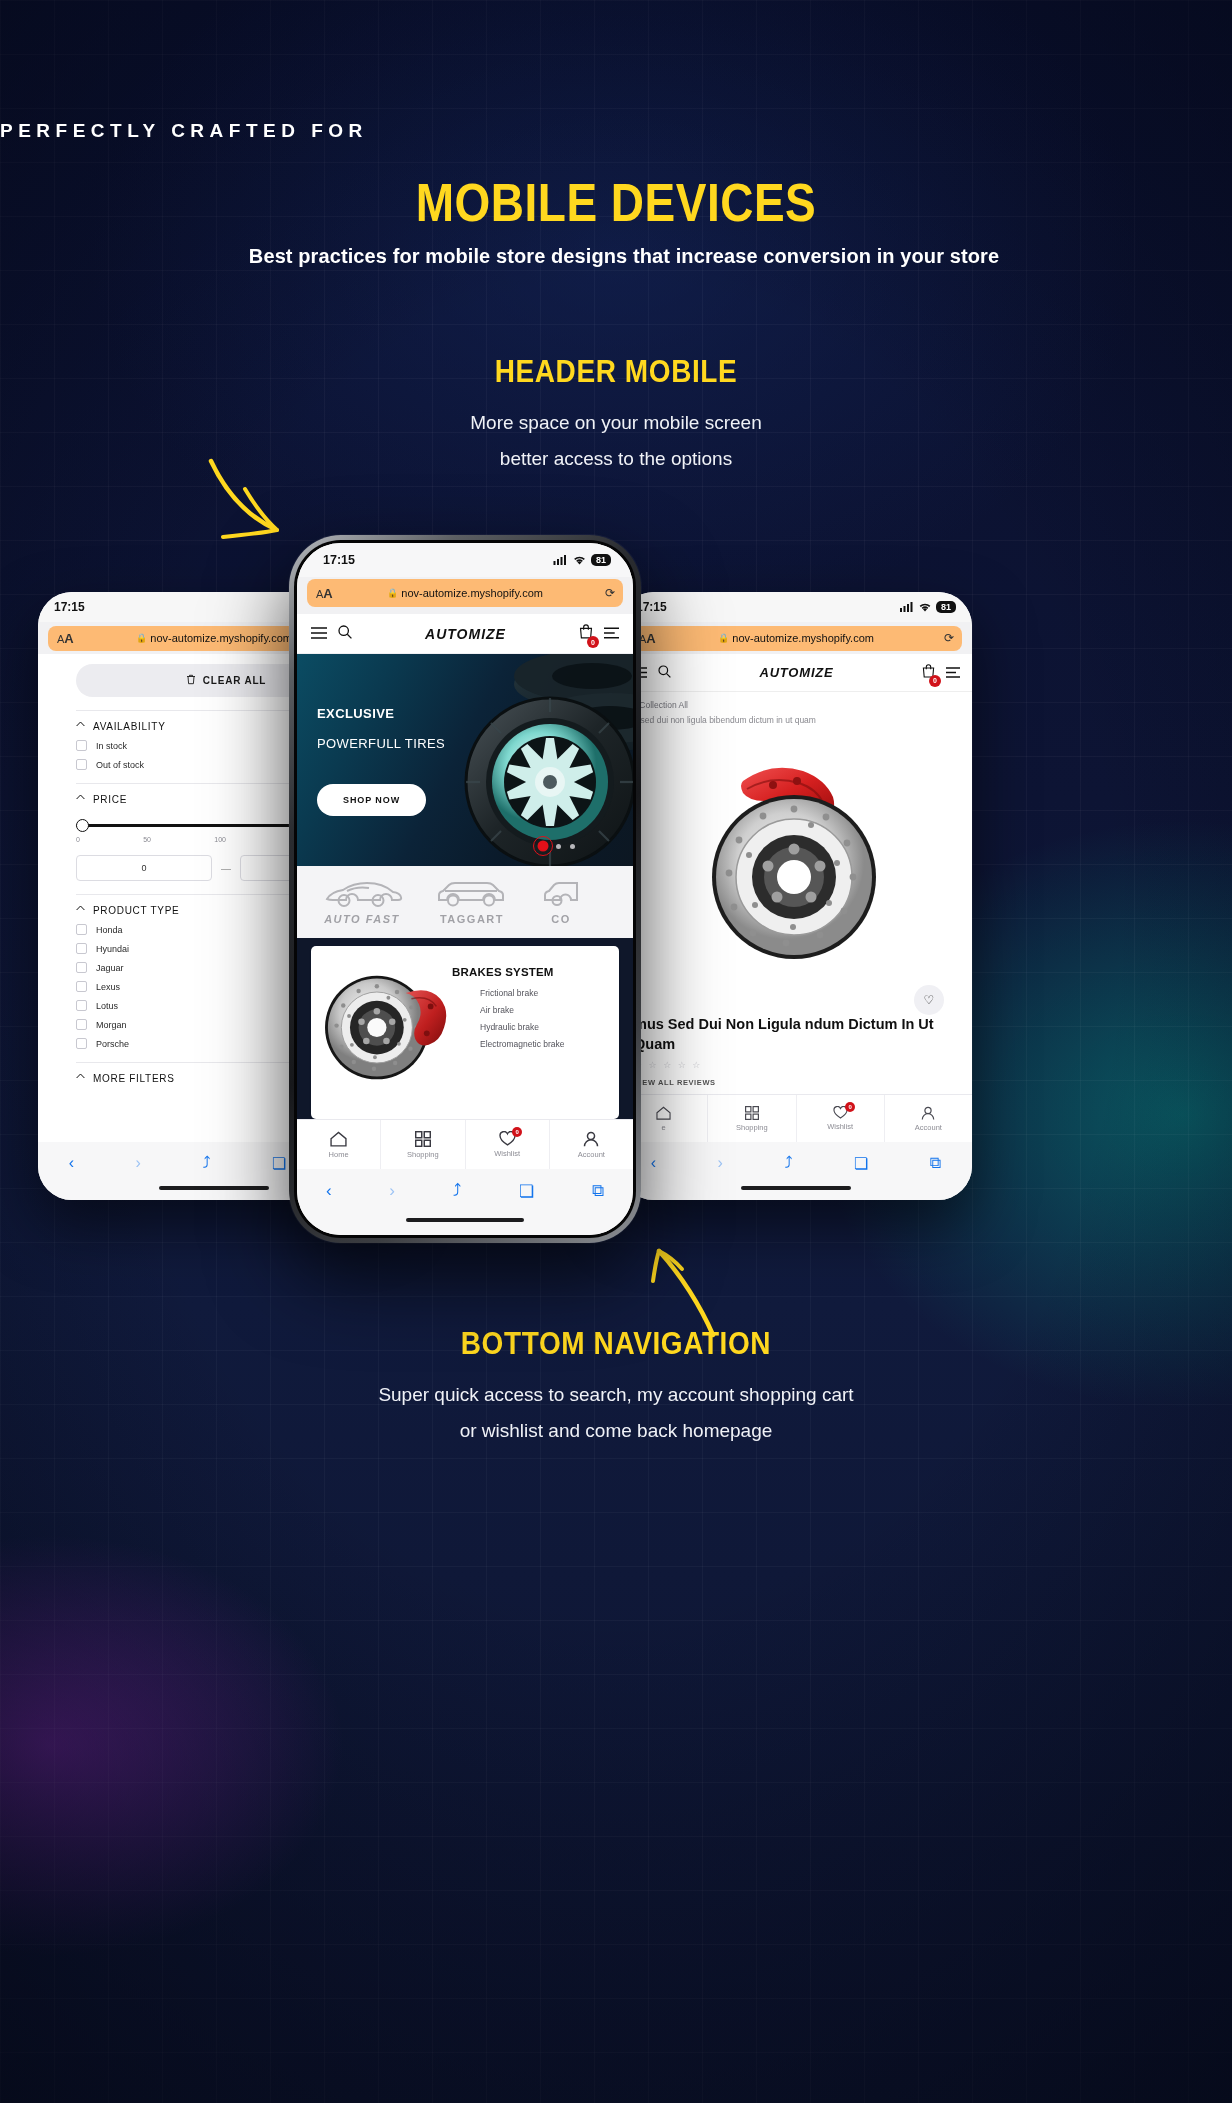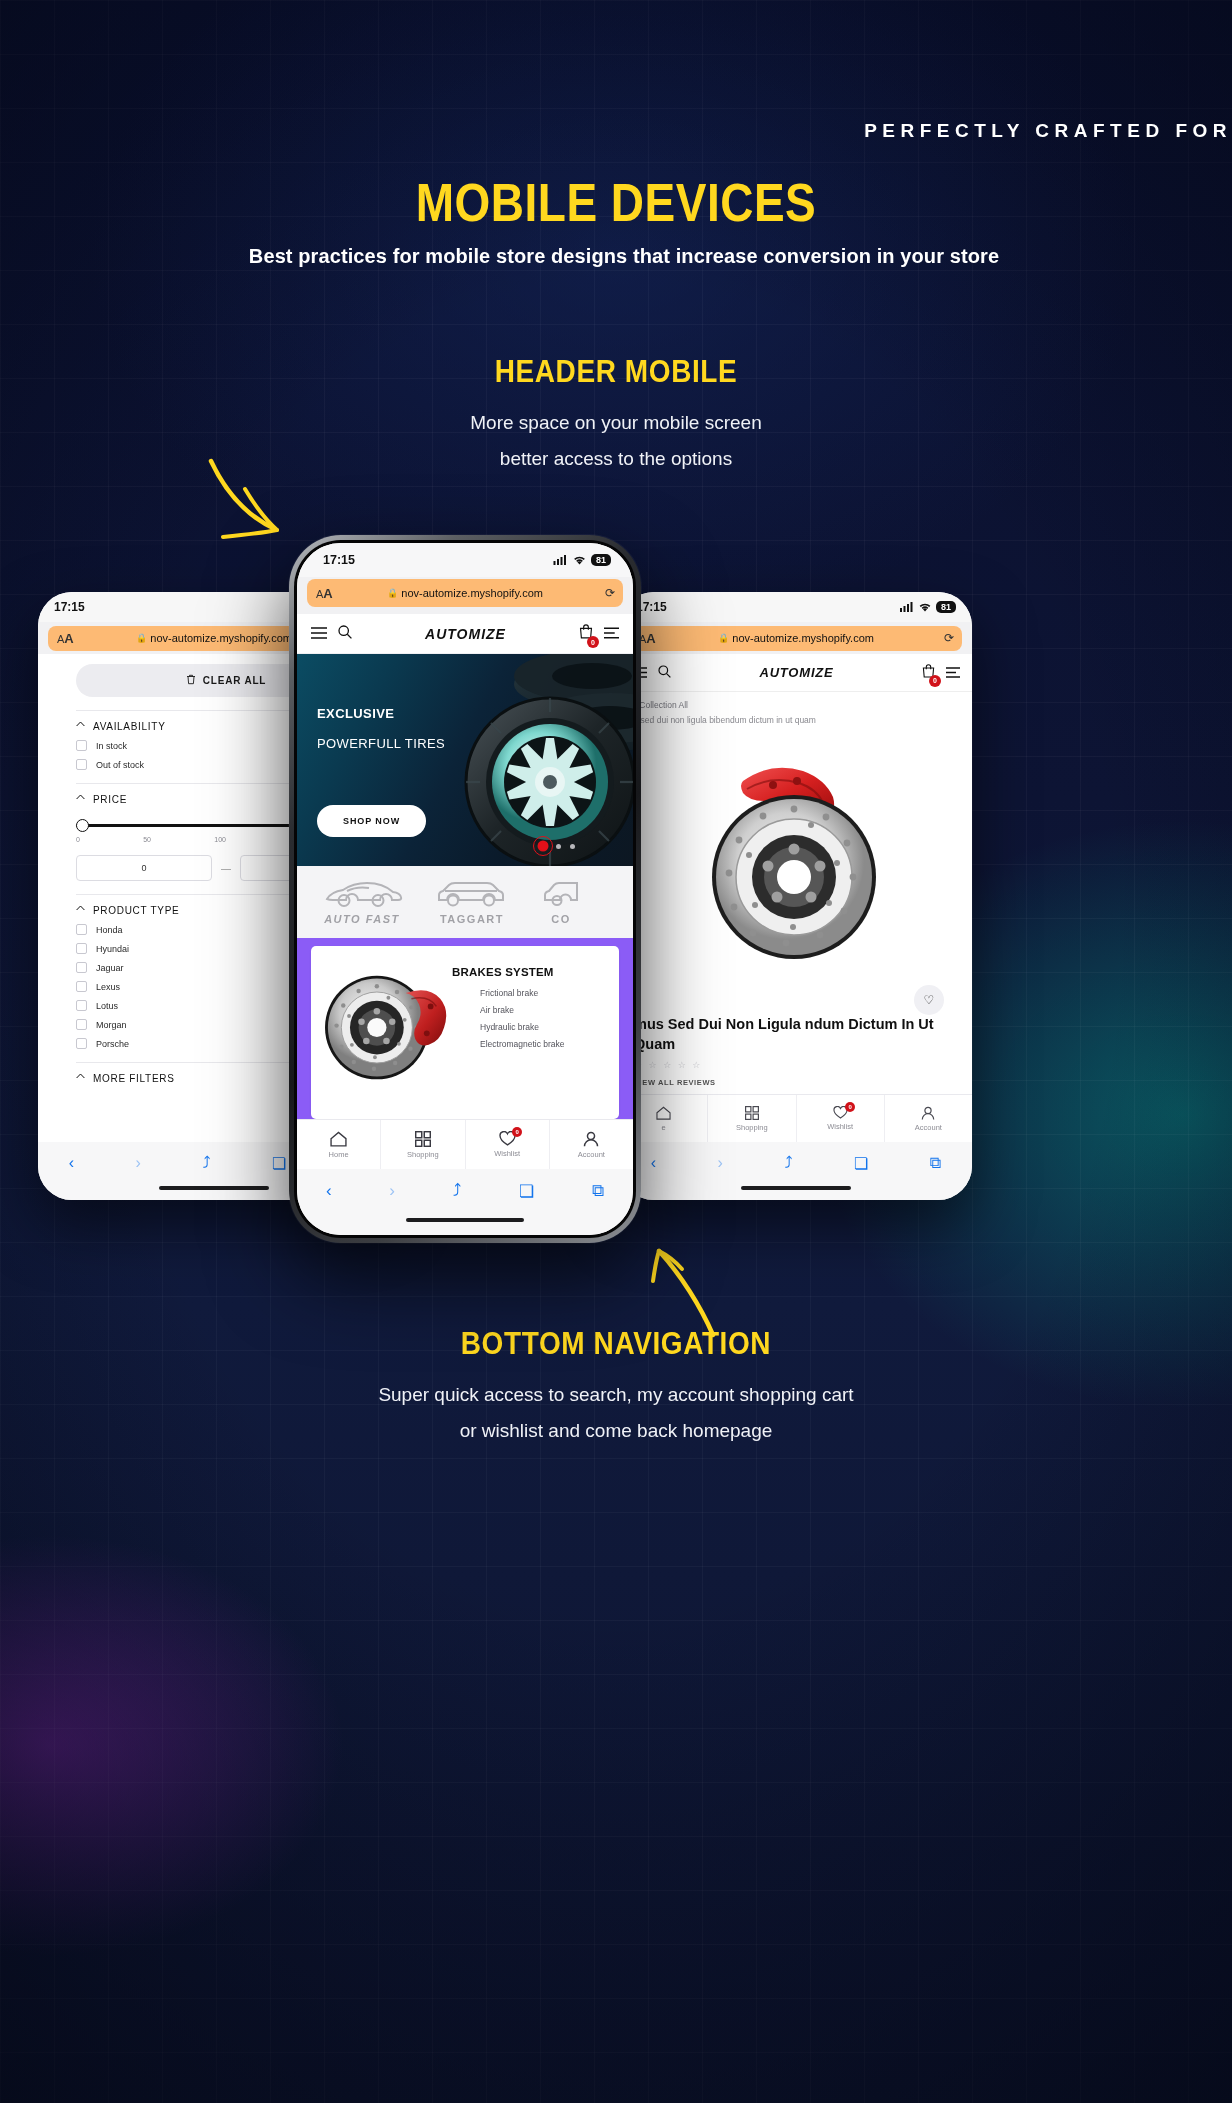--- a/index.html
+++ b/index.html
@@ -28,21 +28,21 @@
     background-size: 54px 54px;
   }
   .bg-vig {
     position:absolute; inset:0;
     background: radial-gradient(ellipse 90% 70% at 50% 45%, rgba(0,0,0,0) 45%, rgba(3,6,18,0.75) 100%);
   }
 
   
   .eyebrow {
     position: absolute; top: 120px; left: 0; right: 0;
-    text-align: right;
+    text-align: left;
     color: #ffffff; font-size: 19px; font-weight: 700;
     letter-spacing: 5.5px;
   }
   .bigtitle {
     position: absolute; top: 170px; left: 0; right: 0;
     text-align: center;
     color: #ffd81f; font-size: 46px; font-weight: 700;
     letter-spacing: 0.5px;
     transform: scaleY(1.18); transform-origin: top center;
   }
@@ -239,21 +239,21 @@
   .hero {
     height: 212px; position:relative; overflow:hidden;
     background: linear-gradient(118deg,#0b4c63 0%,#0a3a50 22%,#0b2338 48%,#0a1a2a 70%,#0c1722 100%);
   }
   .hero-txt { position:absolute; left: 20px; top: 52px; color:#fff; }
   .hero-l1 { font-size:13px; font-weight:700; letter-spacing:0.4px; }
   .hero-l2 { font-size:13px; font-weight:400; letter-spacing:0.4px; margin-top:15px;}
   .shopnow {
     position:absolute; left:20px; top:130px;
     background:#fff; color:#111; font-size:9px; font-weight:700; letter-spacing:0.9px;
-    padding: 11px 26px; border-radius:24px;margin-top:21px;
+    padding: 11px 26px; border-radius:24px;
   }
   .hero-dots { position:absolute; right: 58px; bottom: 16px; display:flex; align-items:center; gap:9px; }
   .hdot { width:5px; height:5px; border-radius:50%; background:#b7b7bb; }
   .hdot.active {
     width: 8px; height:8px; background:#e01019;
     box-shadow: 0 0 0 4px rgba(0,0,0,0), 0 0 0 1.5px #e01019;
     outline-offset: 4px;
     position: relative;
   }
   .hdot.active::after {
@@ -265,21 +265,21 @@
   
   .brands {
     height: 72px; background:#f4f4f6; display:flex; align-items:center;
     gap: 28px; padding: 0 24px; overflow:hidden;
   }
   .brand { display:flex; flex-direction:column; align-items:center; gap:4px; flex:none; opacity:0.62; }
   .brand .bname { font-size:11px; font-weight:700; letter-spacing:1.5px; color:#6f6f76; }
   .brand .bname.it { font-style:italic; }
 
   
-  .brakes-wrap { flex:1; background:#8b5cf6; padding: 8px 14px 0; overflow:hidden; }
+  .brakes-wrap { flex:1; background:#0f172a; padding: 8px 14px 0; overflow:hidden; }
   .brakes-card {
     background:#fff; border-radius:5px; height: 100%;
     display:flex; align-items:flex-start; padding: 14px 12px 0; gap: 4px;
     box-shadow: 0 1px 3px rgba(0,0,0,0.06);
   }
   .brakes-img { width: 125px; height: 120px; flex:none; margin-top: 8px;}
   .brakes-info { padding-top: 6px; }
   .brakes-title { font-size:11.5px; font-weight:700; color:#111; letter-spacing:0.2px; }
   .brakes-list { margin-top:10px; display:flex; flex-direction:column; gap:7px;margin-left:28px; }
   .brakes-list li { list-style:none; font-size:8.5px; color:#53535b; }

